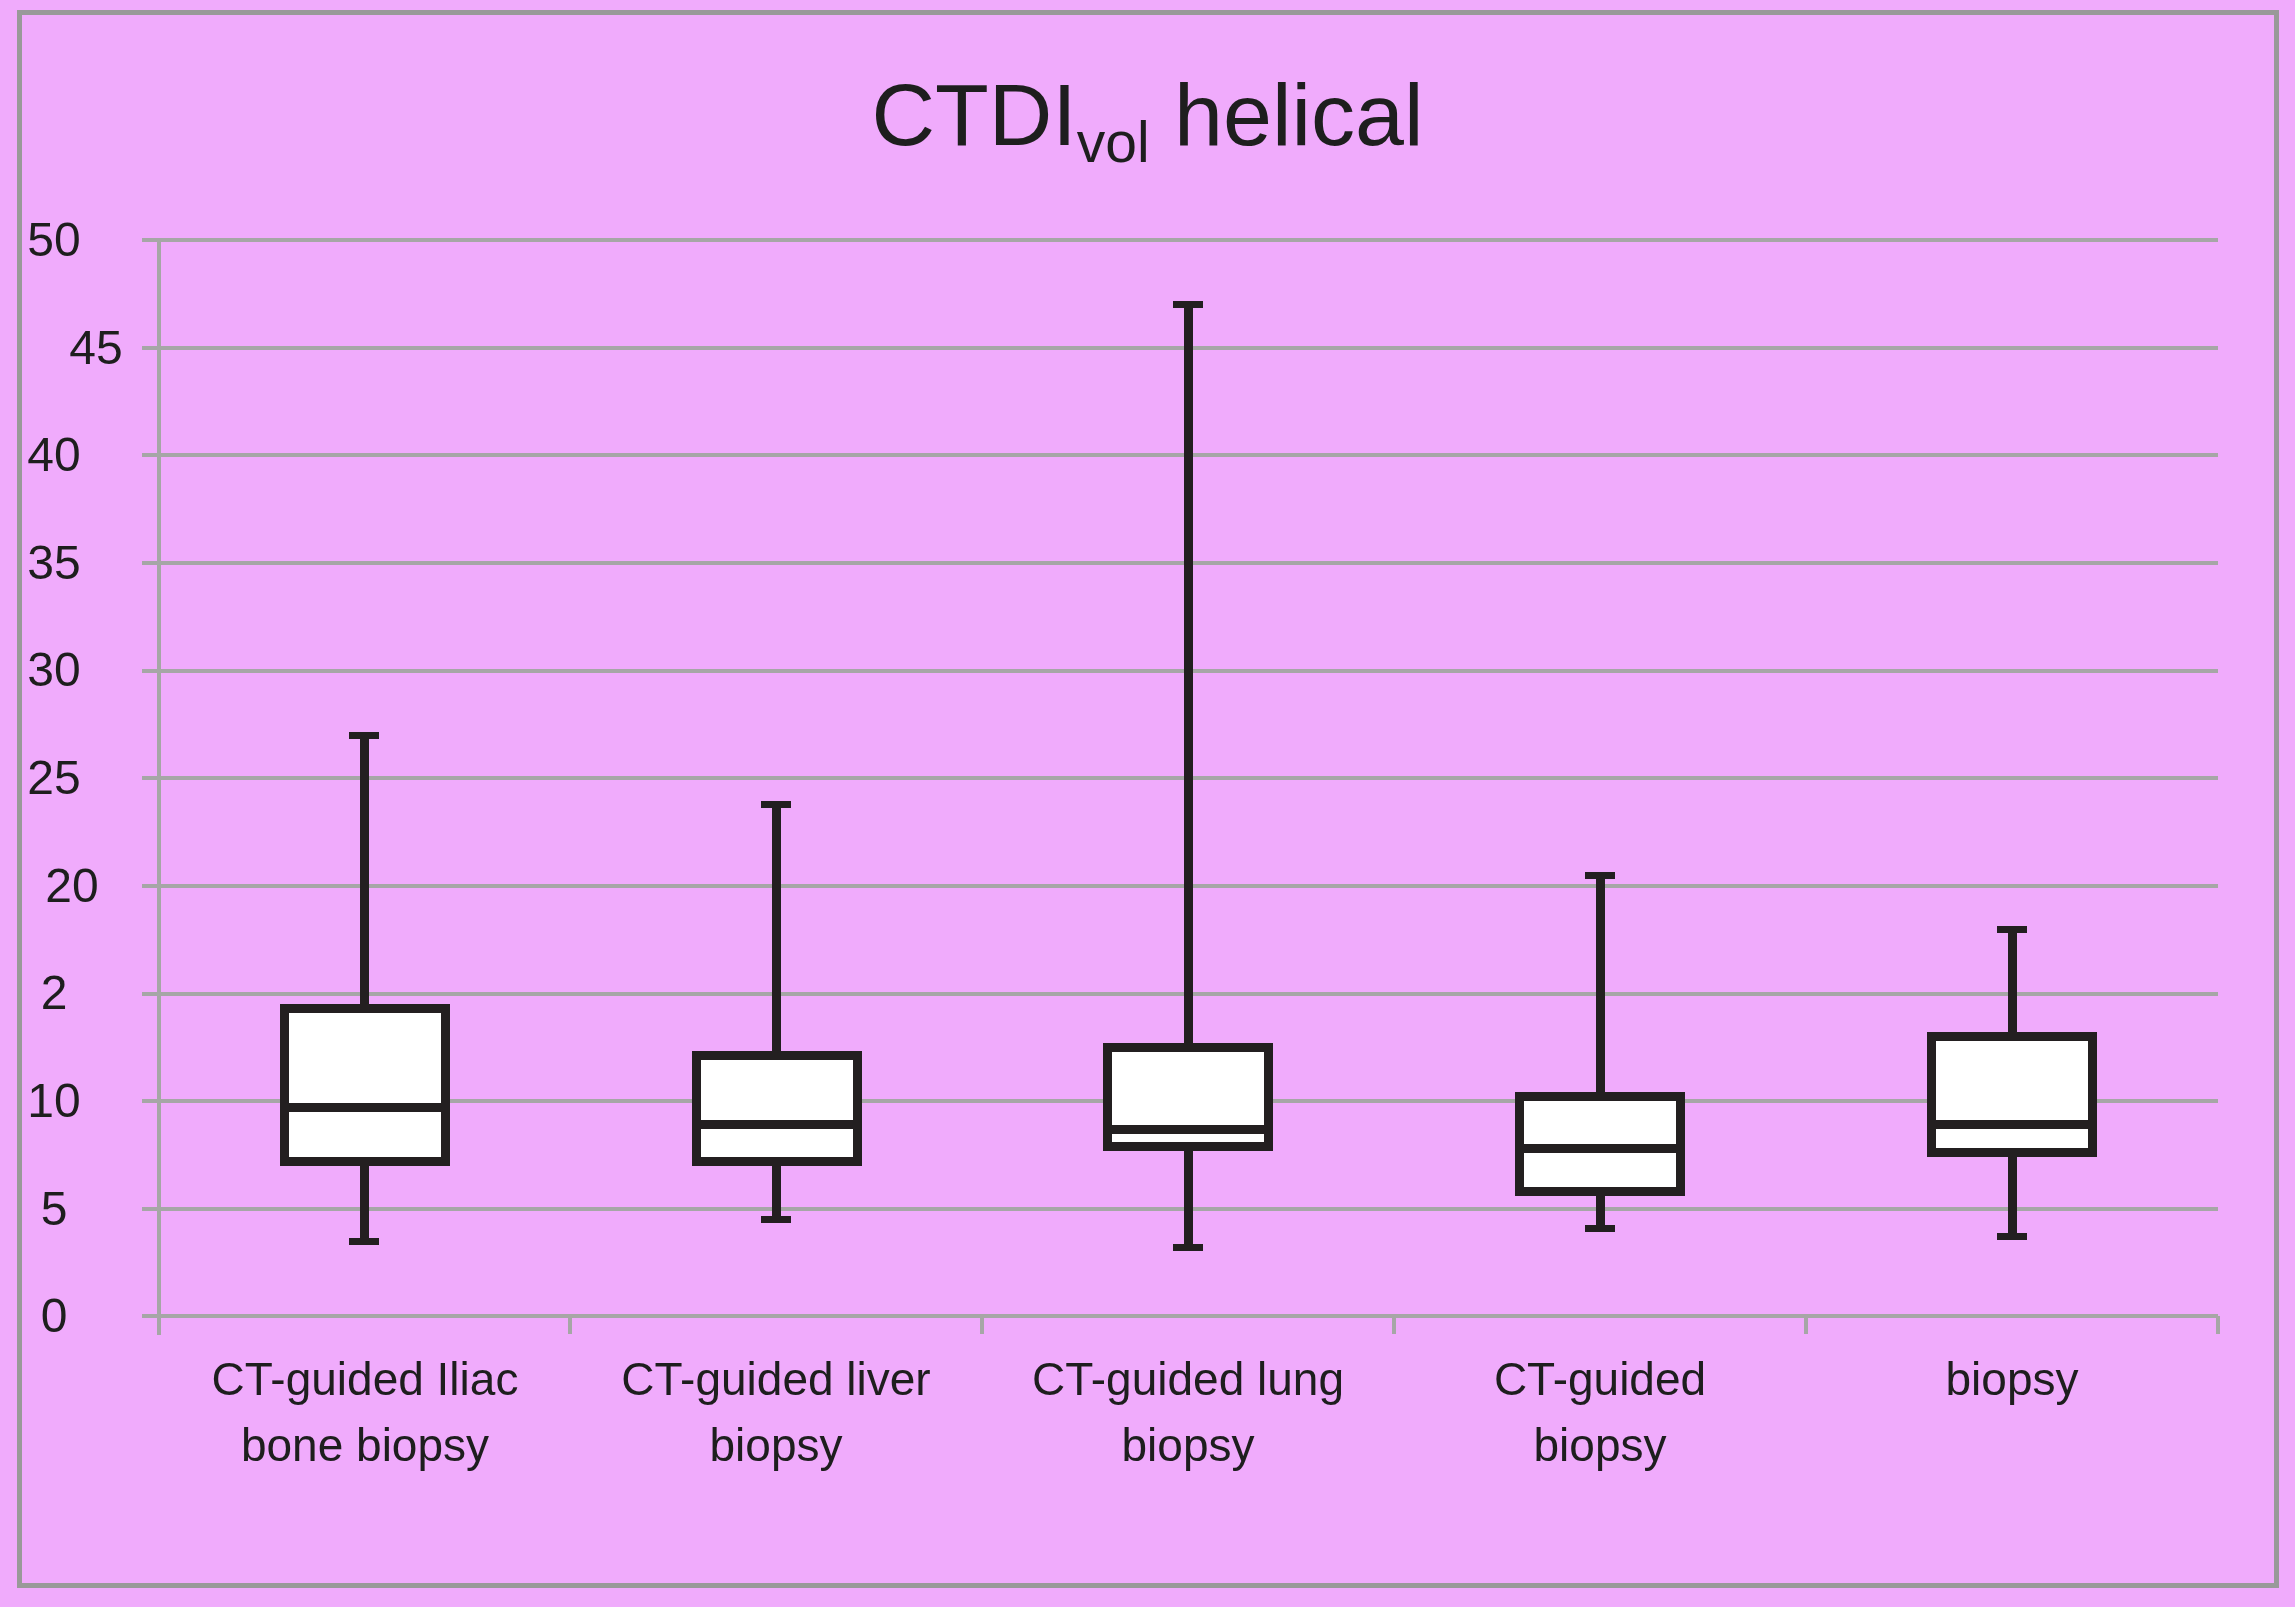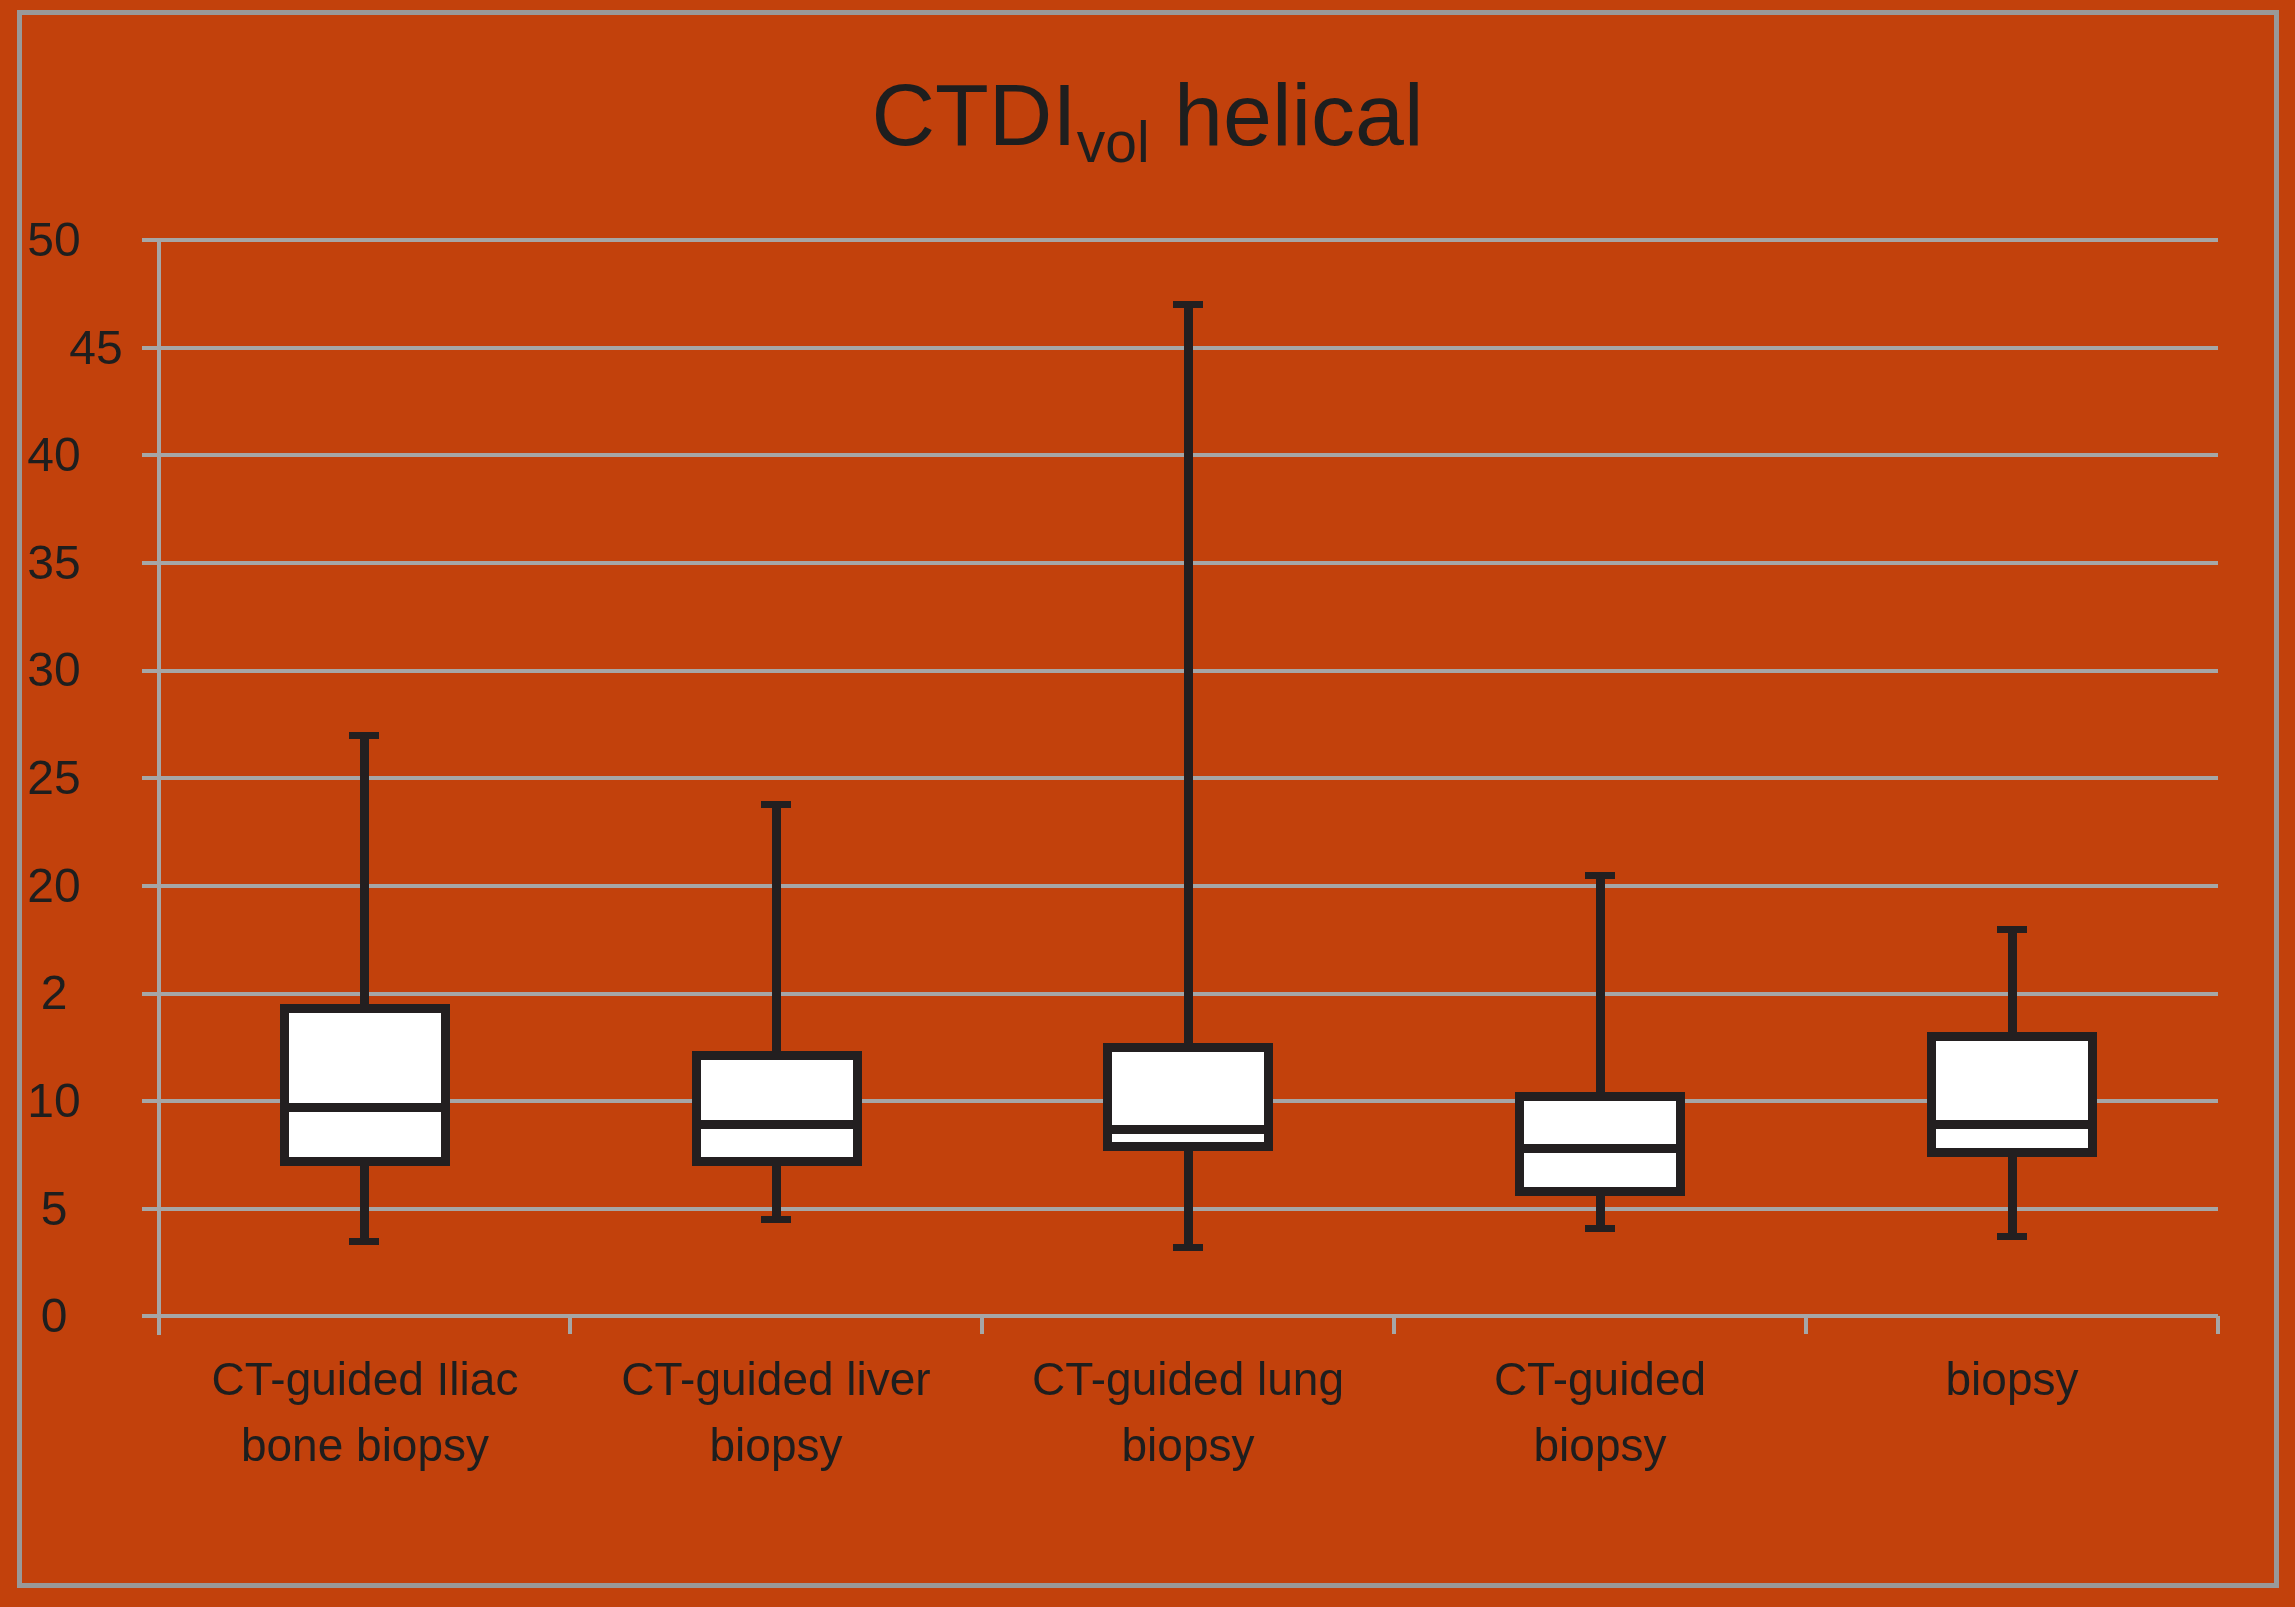--- a/index.html
+++ b/index.html
@@ -1,19 +1,19 @@
 <!DOCTYPE html>
 <html style="font-size:10.4px"><head>
 <meta charset="utf-8">
 <style>
   html,body{margin:0;padding:0;background:#ffffff;}
   #canvas{
     position:relative;
     width:2295px;height:1608px;
-    background:#c2410c;
+    background:#f0abfc;
     font-family:"Liberation Sans","DejaVu Sans",sans-serif;
     overflow:hidden;
   }
   #frame{
     position:absolute;
     left:17px;top:10.4px;right:15.7px;bottom:19.6px;
     border:5.9px solid #999999;
     pointer-events:none;
   }
   #title{
@@ -63,21 +63,21 @@
   <div id="plot">
       <div class="gridline" style="left: 142px; top: 1314px; width: 2076px;"></div>
       <div class="ylab" style="top: 1290px;">0</div>
       <div class="gridline" style="left: 142px; top: 1207px; width: 2076px;"></div>
       <div class="ylab" style="top: 1183px;">5</div>
       <div class="gridline" style="left: 142px; top: 1099px; width: 2076px;"></div>
       <div class="ylab" style="top: 1075px;">10</div>
       <div class="gridline" style="left: 142px; top: 992px; width: 2076px;"></div>
       <div class="ylab" style="top: 967px;">2</div>
       <div class="gridline" style="left: 142px; top: 884px; width: 2076px;"></div>
-      <div class="ylab" style="top: 860px;">20</div>
+      <div class="ylab" style="top: 860px; padding-left: 18px;">20</div>
       <div class="gridline" style="left: 142px; top: 776px; width: 2076px;"></div>
       <div class="ylab" style="top: 752px;">25</div>
       <div class="gridline" style="left: 142px; top: 669px; width: 2076px;"></div>
       <div class="ylab" style="top: 644px;">30</div>
       <div class="gridline" style="left: 142px; top: 561px; width: 2076px;"></div>
       <div class="ylab" style="top: 537px;">35</div>
       <div class="gridline" style="left: 142px; top: 453px; width: 2076px;"></div>
       <div class="ylab" style="top: 429px;">40</div>
       <div class="gridline" style="left: 142px; top: 346px; width: 2076px;"></div>
       <div class="ylab" style="top: 322px; padding-left: 42px;">45</div>

